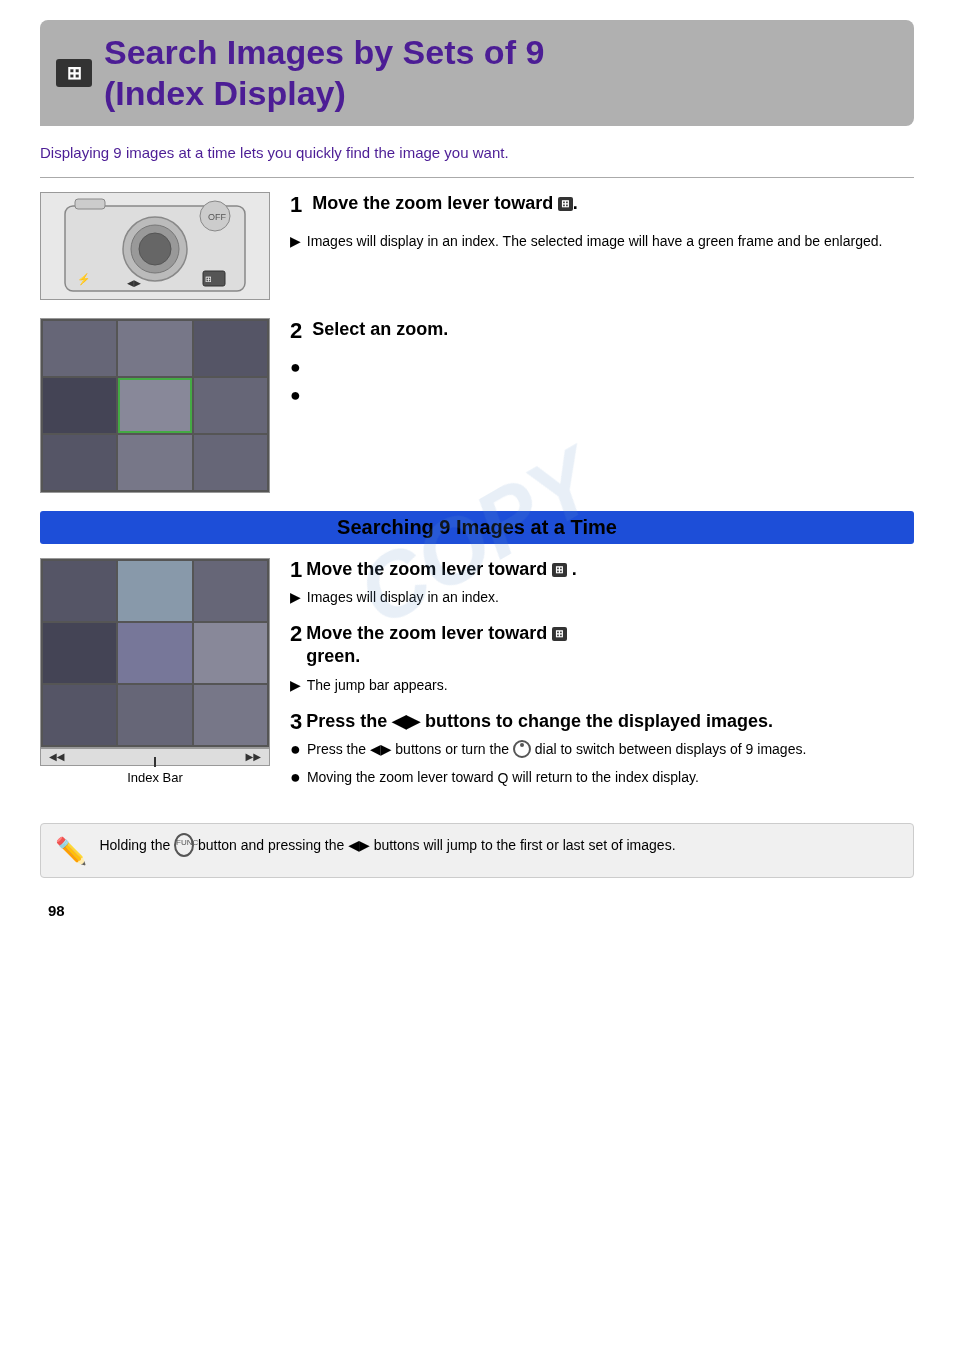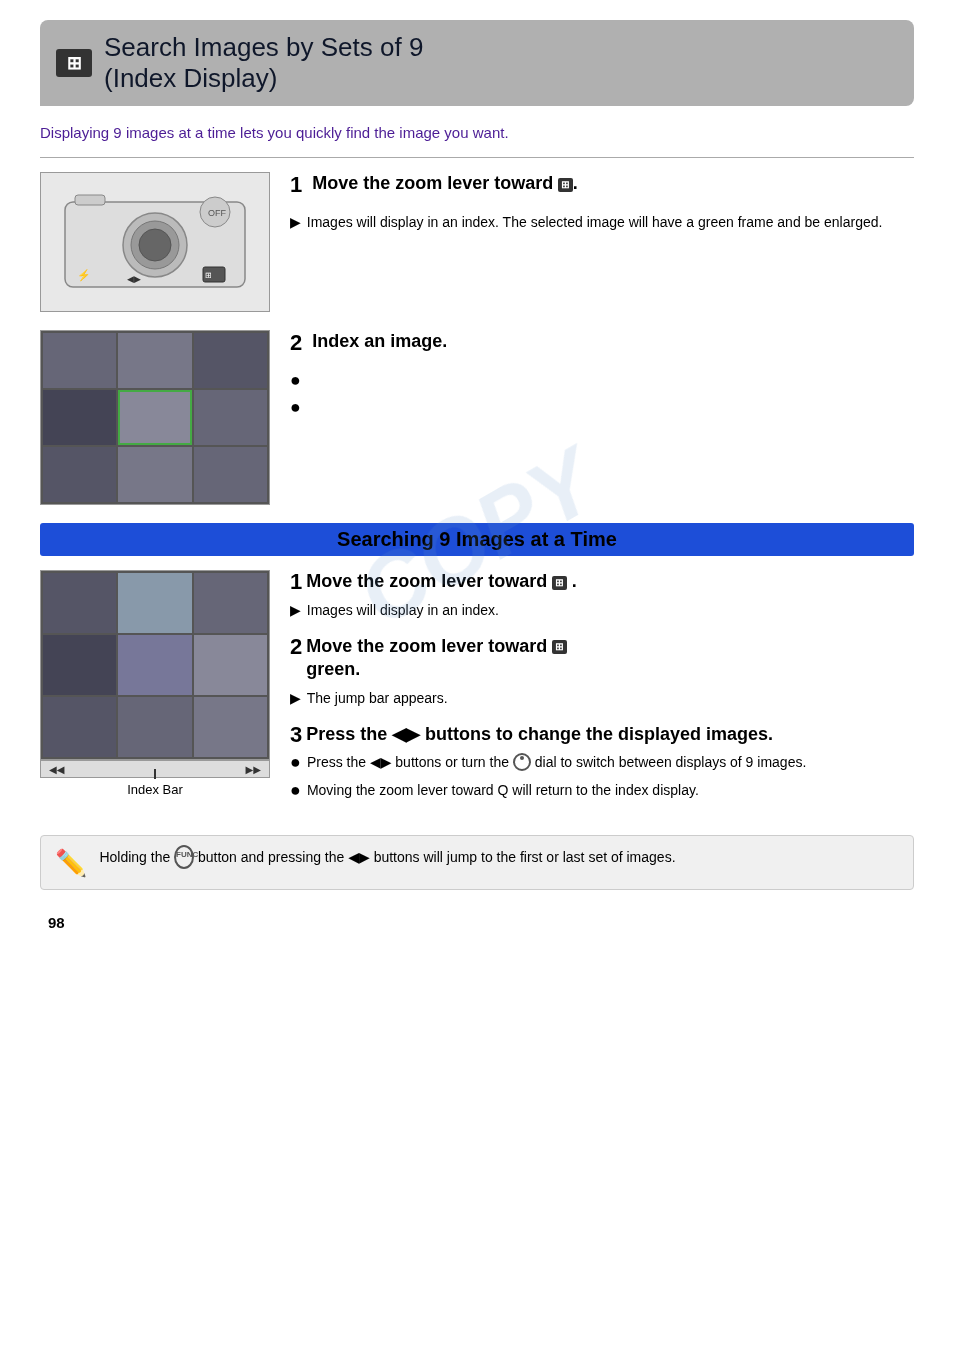--- a/index.html
+++ b/index.html
@@ -31,23 +31,23 @@
       color: #fff;
       font-size: 18px;
       font-weight: bold;
       width: 36px;
       height: 28px;
       border-radius: 3px;
       flex-shrink: 0;
       letter-spacing: -1px;
     }
     .title-text {
-      font-size: 26px;
-      font-weight: normal;
-      color: #0f172a;
+      font-size: 34px;
+      font-weight: bold;
+      color: #4c1d95;
       line-height: 1.2;
     }
 
     
     .intro-text {
       font-size: 15px;
       margin-bottom: 16px;
       color: #4c1d95;
     }
 
@@ -69,21 +69,21 @@
       flex-shrink: 0;
       width: 230px;
     }
     .step-content {
       flex: 1;
     }
 
     
     .camera-img {
       width: 230px;
-      height: 140px;
+      height: 108px;
       background: #e8e8e8;
       border: 1.5px solid #999;
       display: flex;
       align-items: center;
       justify-content: center;
       position: relative;
       overflow: hidden;
     }
     .camera-img svg {
       width: 200px;
@@ -312,21 +312,21 @@
       background: #555;
     }
     .icon-func {
       display: inline-block;
       width: 20px;
       height: 24px;
       border: 2px solid #555;
       border-radius: 50%;
       vertical-align: middle;
       font-size: 8px;
-      font-weight: bold;
+      font-weight: normal;
       text-align: center;
       line-height: 16px;
       position: relative;
       top: -1px;
       color: #555;
     }
     .icon-mag {
       display: inline-block;
       font-size: 14px;
       vertical-align: middle;
@@ -445,21 +445,21 @@
       <div class="index-cell"></div>
       <div class="index-cell"></div>
       <div class="index-cell"></div>
       <div class="index-cell"></div>
     </div>
   </div>
   <div class="step-content">
     <div style="display:flex; align-items:flex-start; gap:4px; margin-bottom:8px;">
       <span class="step-num">2</span>
       <div class="step-heading">
-        <span>Index an image.</span>
+        <span>Select an zoom.</span>
       </div>
     </div>
     <div class="bullet-item">
       <span class="bullet-dot">●</span>
     </div>
     <div class="bullet-item">
       <span class="bullet-dot">●</span>
     </div>
   </div>
 </div>

